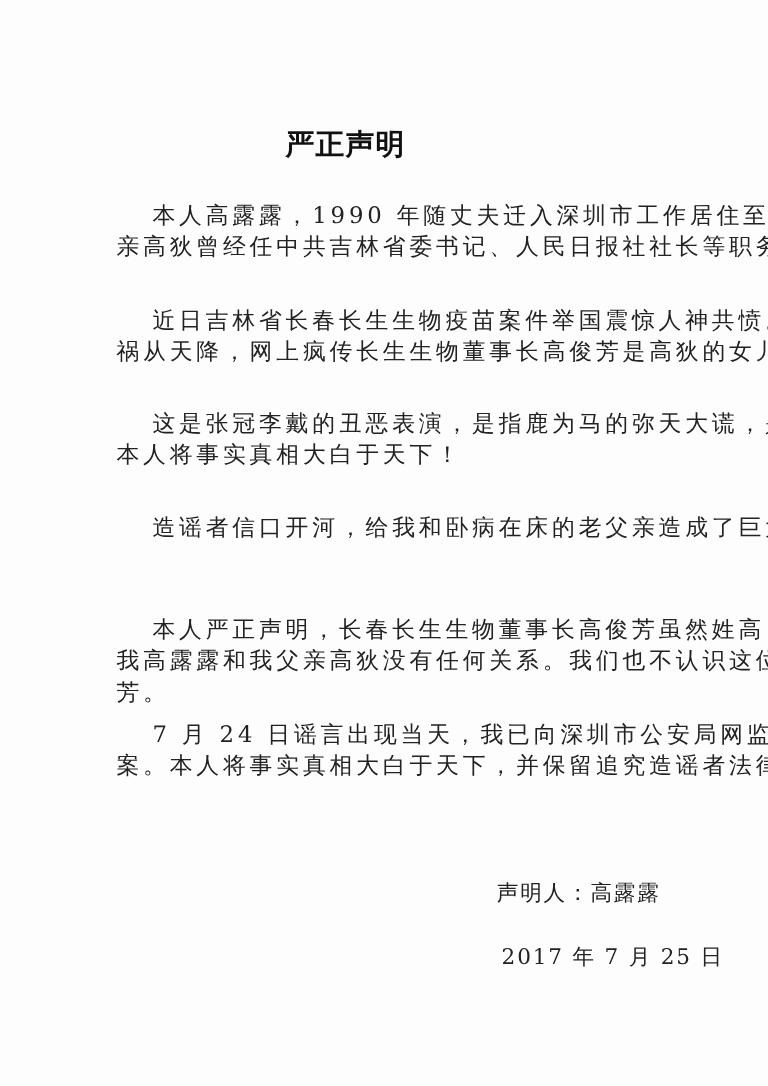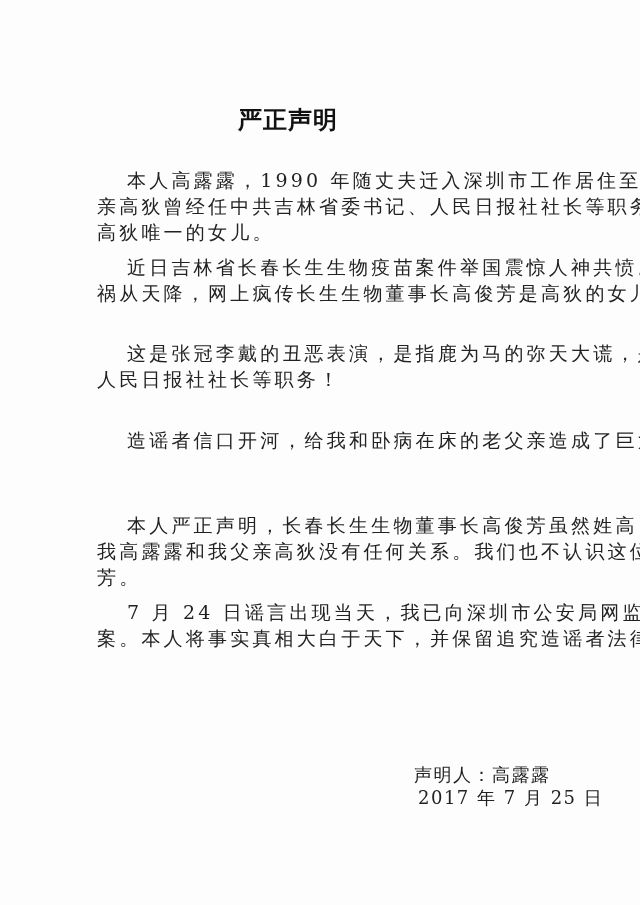--- a/index.html
+++ b/index.html
@@ -58,45 +58,44 @@
 </head>
 <body>
 
 <div>
 
   <div class="title">严正声明</div>
 
   <div class="para" style="top:167px;">
     <span class="line first">本人高露露，1990 年随丈夫迁入深圳市工作居住至今。我父</span>
     <span class="line">亲高狄曾经任中共吉林省委书记、人民日报社社长等职务，我是</span>
-    <span class="line">高狄唯一的女儿。</span>
   </div>
 
   <div class="para" style="top:254px;">
     <span class="line first">近日吉林省长春长生生物疫苗案件举国震惊人神共愤。不料</span>
     <span class="line">祸从天降，网上疯传长生生物董事长高俊芳是高狄的女儿。</span>
   </div>
 
   <div class="para" style="top:340px;">
     <span class="line first">这是张冠李戴的丑恶表演，是指鹿为马的弥天大谎，是对全</span>
-    <span class="line">人民日报社社长等职务！</span>
+    <span class="line">本人将事实真相大白于天下！</span>
   </div>
 
   <div class="para" style="top:427px;">
     <span class="line first">造谣者信口开河，给我和卧病在床的老父亲造成了巨大的名</span>
   </div>
 
   <div class="para" style="top:512px;">
     <span class="line first">本人严正声明，长春长生生物董事长高俊芳虽然姓高，但与</span>
     <span class="line">我高露露和我父亲高狄没有任何关系。我们也不认识这位高俊</span>
     <span class="line">芳。</span>
   </div>
 
   <div class="para" style="top:599px;">
     <span class="line first">7 月 24 日谣言出现当天，我已向深圳市公安局网监分局报</span>
     <span class="line">案。本人将事实真相大白于天下，并保留追究造谣者法律责任的</span>
   </div>
 
-  <div class="sign" style="top:732px;margin-top:30px;">声明人：高露露</div>
+  <div class="sign" style="top:732px;">声明人：高露露</div>
 
   <div class="sign" style="top:785px; left:418px;">2017 年 7 月 25 日</div>
 
 </div>
 
 </body></html>

